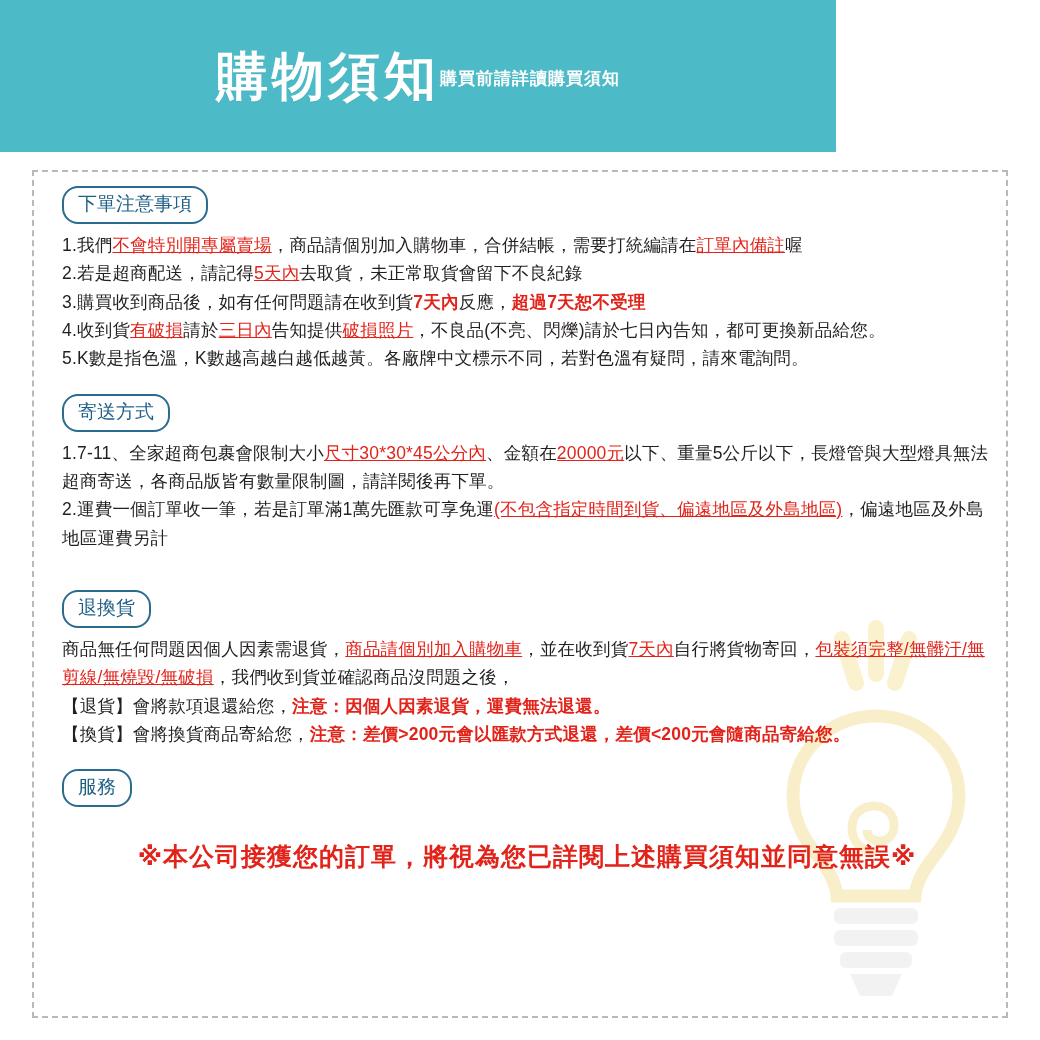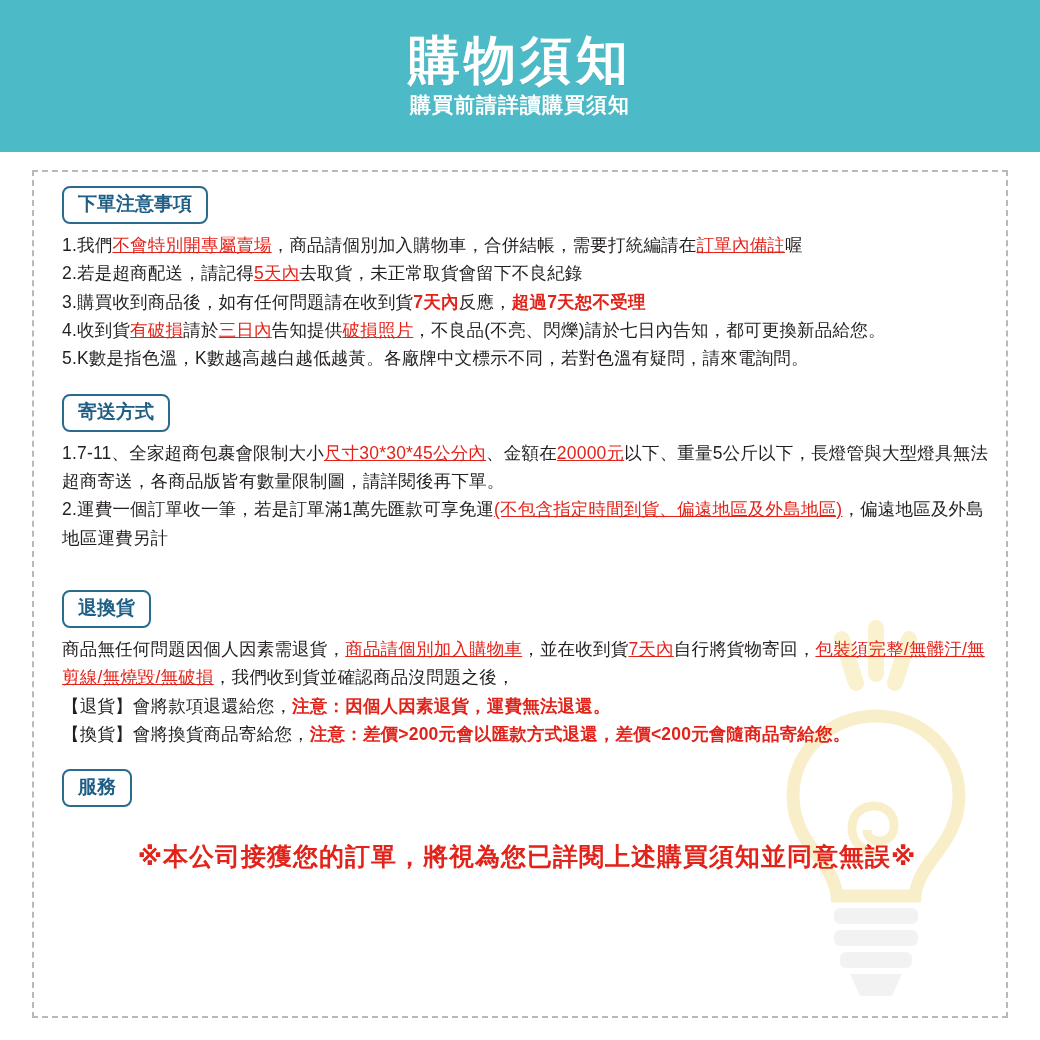--- a/index.html
+++ b/index.html
@@ -13,39 +13,38 @@
     position: relative;
     width: 1040px; height: 1040px;
     overflow: hidden;
     background: #ffffff;
   }
 
   
   .banner {
     position: absolute;
     left: 0; top: 0;
-    width: 1040px; height: 152px;
+    width: 836px; height: 152px;
     background: #4dbac7;
     display: flex;
-    flex-direction: column;
     align-items: center;
     justify-content: center;
   }
   .banner-title {
     color: #ffffff;
     font-size: 52px;
     font-weight: bold;
     letter-spacing: 4px;
     line-height: 1.05;
     text-shadow: 0 1px 0 rgba(0,0,0,0.06);
   }
   .banner-sub {
     margin-top: 4px;
     color: #ffffff;
-    font-size: 21px;
+    font-size: 17px;
     font-weight: bold;
     letter-spacing: 1px;
   }
 
   
   .frame {
     position: absolute;
     left: 32px; top: 170px;
     width: 976px; height: 848px;
     border: 2px dashed #b9b9b9;
@@ -69,24 +68,24 @@
     left: 62px; top: 186px;
     width: 930px;
     z-index: 3;
   }
 
   .section { margin-bottom: 4px; }
 
   .pill {
     display: inline-block;
     border: 2px solid #2a6b8f;
-    border-radius: 8px;
+    border-radius: 16px;
     color: #1f5f86;
     font-size: 19px;
-    font-weight: bold;
+    font-weight: normal;
     padding: 3px 14px 5px 14px;
     margin-bottom: 7px;
     background: #ffffff;
   }
 
   .line {
     font-size: 17.5px;
     color: #231f20;
     line-height: 1.62;
     letter-spacing: 0.2px;

